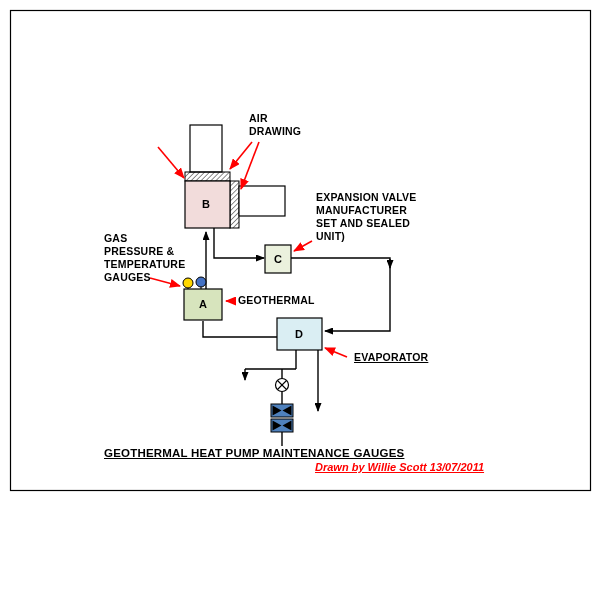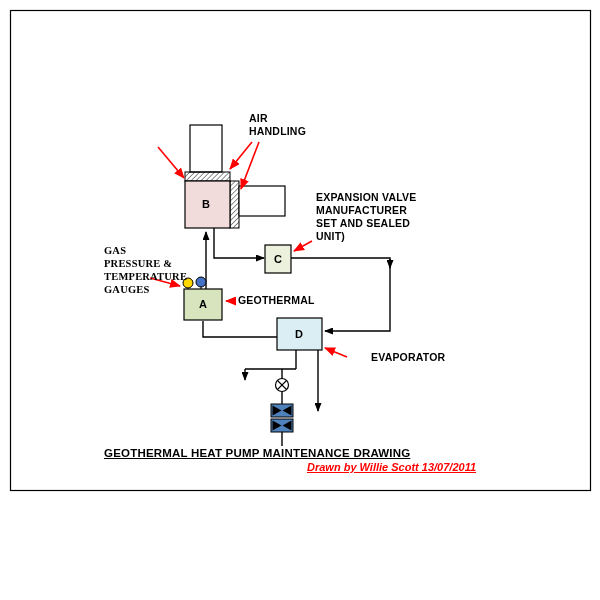--- a/index.html
+++ b/index.html
@@ -26,20 +26,21 @@
     letter-spacing:0.2px;
   }
   .credit {
     position:absolute;
     font-size:11px;
     font-weight:bold;
     font-style:italic;
     color:#ff0000;
     text-decoration:underline;
     white-space:nowrap;
+    margin-left:8px;
   }
   .box-letter {
     font-family:"Liberation Sans", sans-serif;
     font-size:11px;
     font-weight:bold;
     text-anchor:middle;
     fill:#000000;
   }
 </style>
 </head>
@@ -123,33 +124,33 @@
       <path d="M259,142 L241,189" marker-end="url(#arrow-red)"></path>
       <path d="M312,241 L294,251" marker-end="url(#arrow-red)"></path>
       <path d="M150,278 L180,286" marker-end="url(#arrow-red)"></path>
       <path d="M236,301 L226,301" marker-end="url(#arrow-red)"></path>
       <path d="M347,357 L325,348" marker-end="url(#arrow-red)"></path>
     </g>
   </svg>
 
 
   <div class="label" style="left:249px; top:112px;">AIR
-HANDLING</div>
+DRAWING</div>
 
   <div class="label" style="left:316px; top:191px;">EXPANSION VALVE
 MANUFACTURER
 SET AND SEALED
 UNIT)</div>
 
-  <div class="label" style="left:104px; top:244px;font-family:Liberation Serif, serif;">GAS
+  <div class="label" style="left:104px; top:232px;">GAS
 PRESSURE &amp;
 TEMPERATURE
 GAUGES</div>
 
   <div class="label" style="left:238px; top:294px;">GEOTHERMAL</div>
 
-  <div class="label" style="left:371px; top:351px;">EVAPORATOR</div>
+  <div class="label" style="left:354px; top:351px;text-decoration:underline;">EVAPORATOR</div>
 
-  <div class="drawing-title" style="left:104px; top:447px;">GEOTHERMAL HEAT PUMP MAINTENANCE DRAWING</div>
+  <div class="drawing-title" style="left:104px; top:447px;">GEOTHERMAL HEAT PUMP MAINTENANCE GAUGES</div>
 
   <div class="credit" style="left:307px; top:461px;">Drawn by Willie Scott 13/07/2011</div>
 
 </div>
 
 </body></html>

